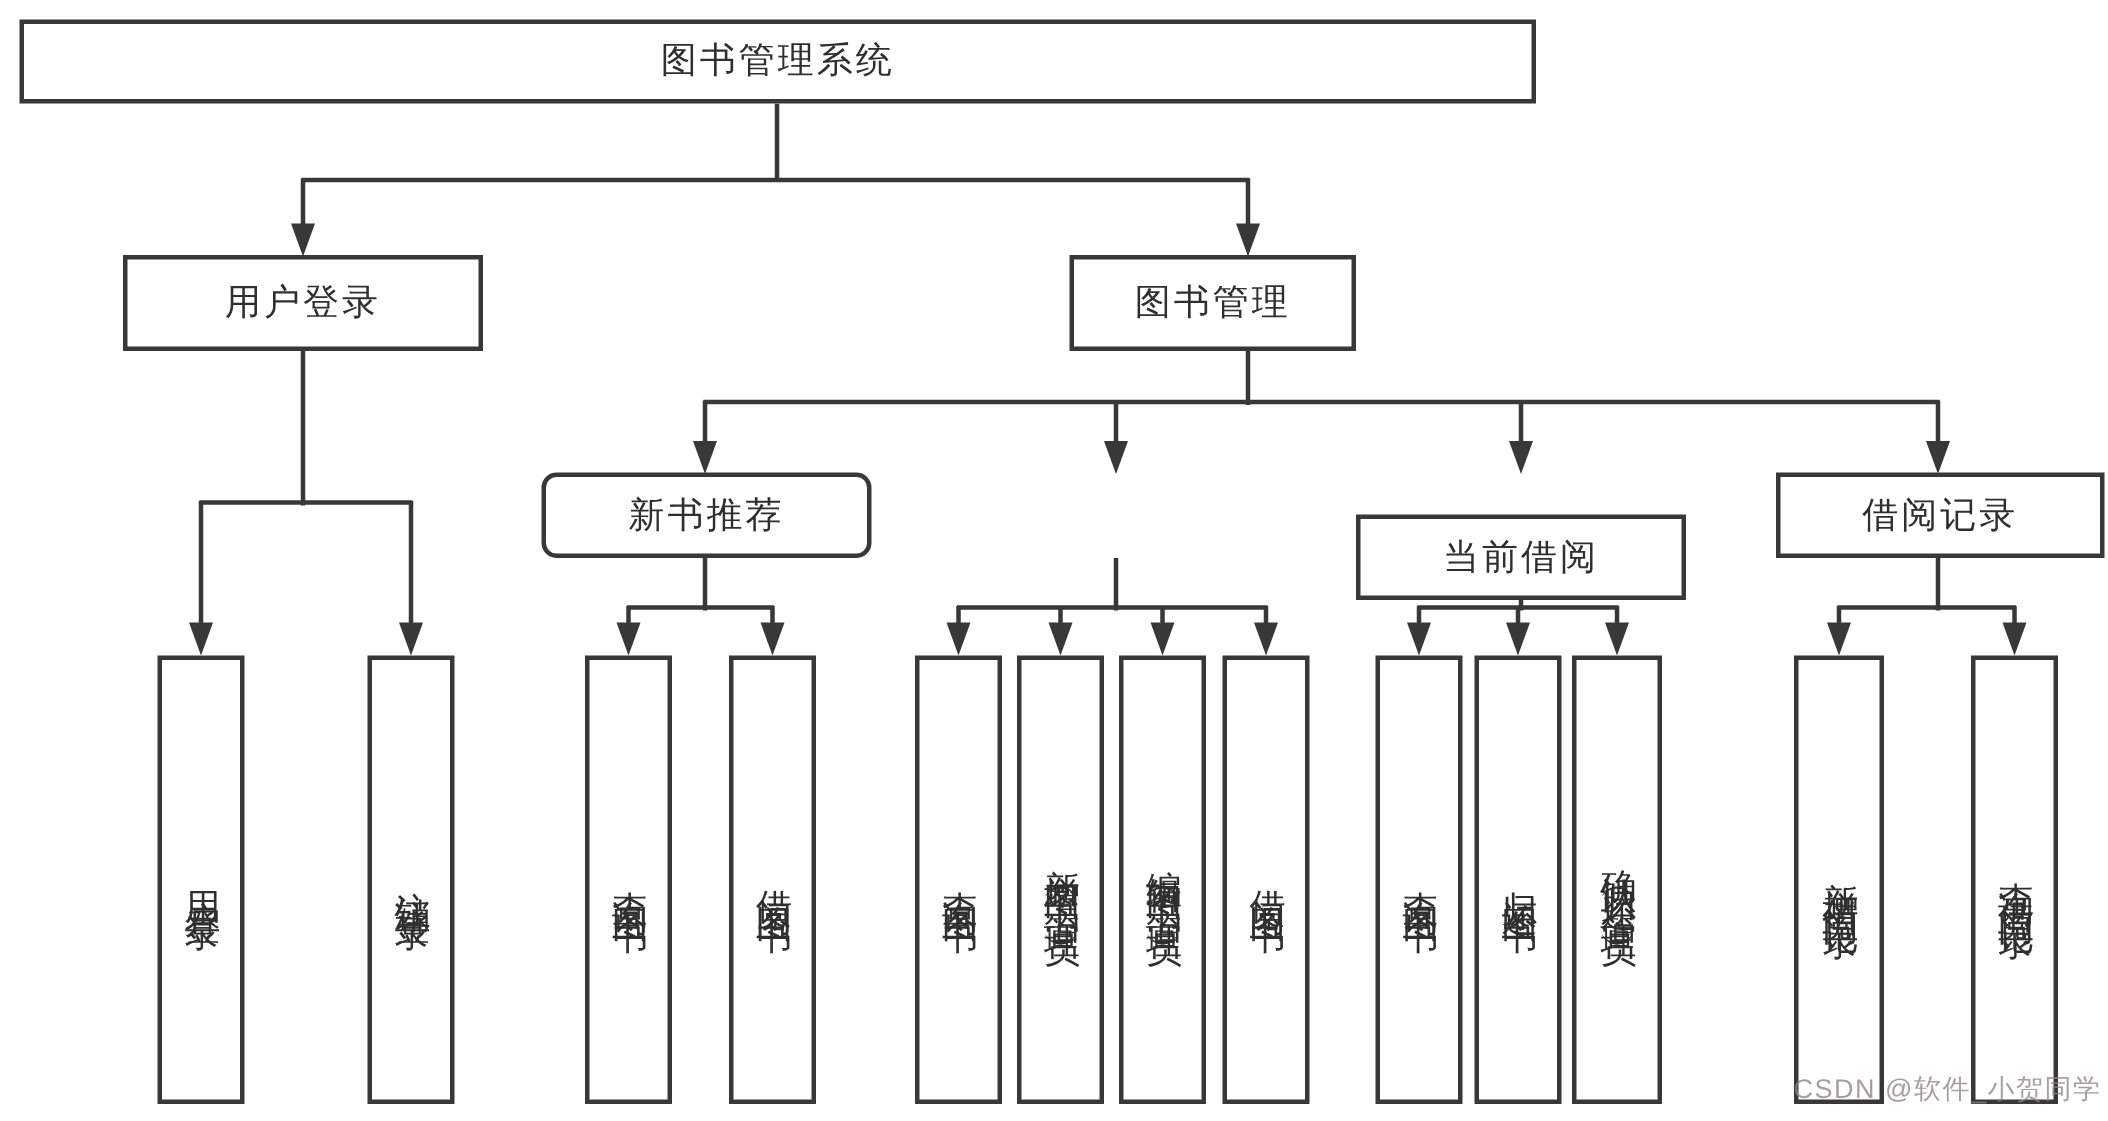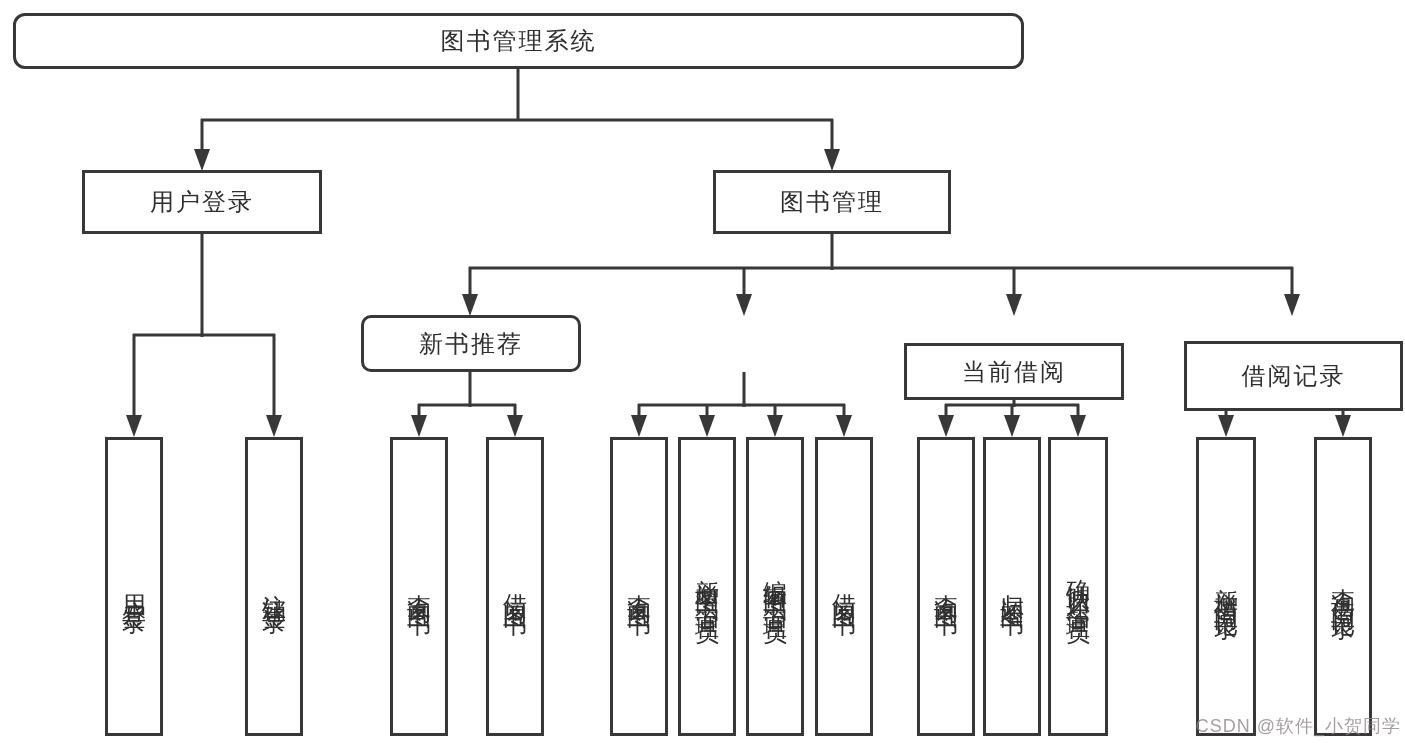--- a/index.html
+++ b/index.html
@@ -36,27 +36,27 @@
   .vbox {
     writing-mode: vertical-rl;
     text-orientation: mixed;
   }
   .vlabel {
     font-size: 24px;
     letter-spacing: 6px;
     line-height: 1;
   }
   
-  .n-root   { left: 13px;   top: 13px;  width: 1011px; height: 56px; border-radius: 12px; }
+  .n-root   { left: 13px;   top: 13px;  width: 1011px; height: 56px; }
   .n-login  { left: 82px;   top: 170px; width: 240px;  height: 64px; }
-  .n-mgmt   { left: 713px;  top: 170px; width: 238px;  height: 64px; }
+  .n-mgmt   { left: 713px;  top: 170px; width: 191px;  height: 64px; }
   .n-rec    { left: 361px;  top: 315px; width: 220px;  height: 57px; border-radius: 10px; }
   .n-borrow { left: 634px;  top: 315px; width: 220px;  height: 57px; }
   .n-cur    { left: 904px;  top: 315px; width: 220px;  height: 57px; margin-top: 28px; }
-  .n-record { left: 1184px; top: 315px; width: 219px;  height: 70px; margin-top: 26px; }
+  .n-record { left: 1184px; top: 315px; width: 219px;  height: 57px; }
   .lf   { top: 437px; height: 299px; width: 58px; }
   .lf1  { left: 105px; }
   .lf2  { left: 245px; }
   .lf3  { left: 390px; }
   .lf4  { left: 486px; }
   .lf5  { left: 610px; }
   .lf6  { left: 678px; }
   .lf7  { left: 746px; }
   .lf8  { left: 815px; }
   .lf9  { left: 917px; }

